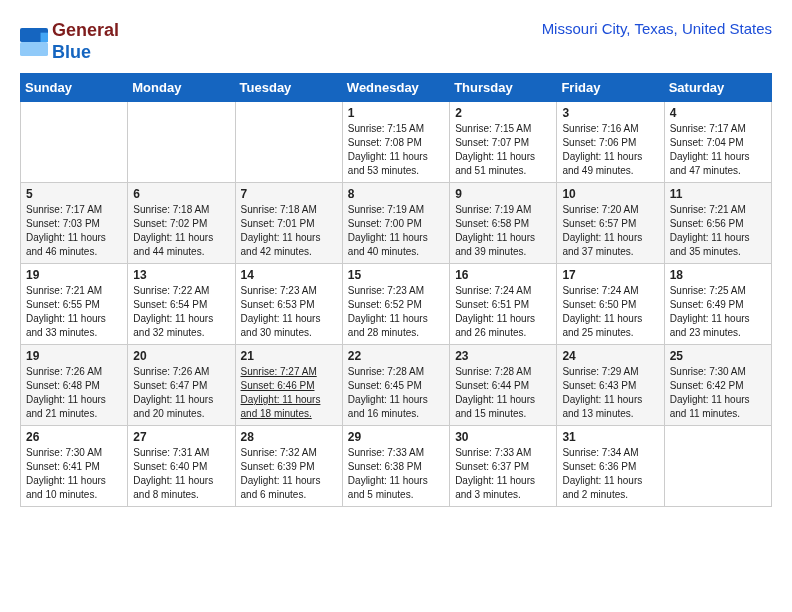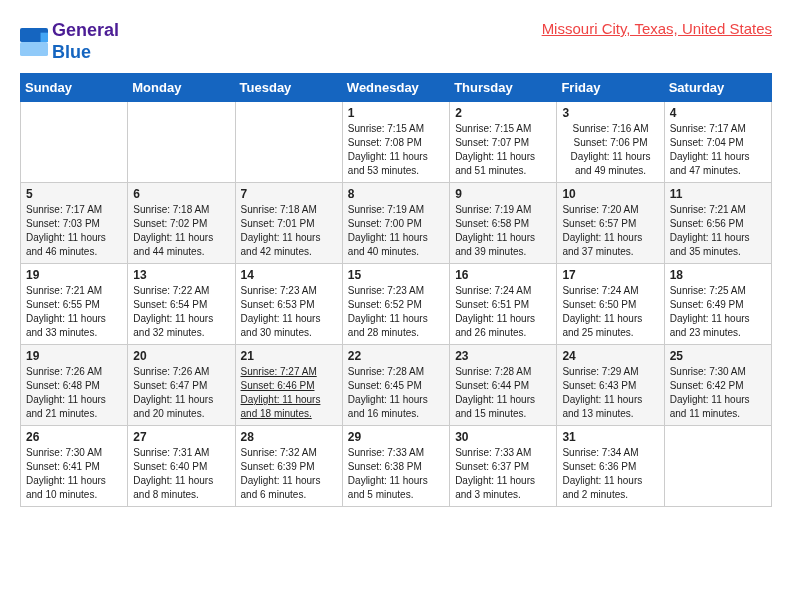--- a/index.html
+++ b/index.html
@@ -19,38 +19,37 @@
     .logo {
       display: flex;
       align-items: center;
       gap: 4px;
     }
     .logo-text {
       font-size: 18px;
       font-weight: bold;
       line-height: 1.2;
     }
-    .logo-general { color: #4c1d95; }
+    .logo-general { color: #7f1d1d; }
     .logo-blue { color: #1565c0; }
     .logo-icon {
       width: 28px;
       height: 28px;
     }
     .title-block {
       text-align: right;
     }
     .month-title {
       font-size: 32px;
       font-weight: bold;
       color: #222;
     }
     .location {
       font-size: 15px;
-      color: #ef4444;
-      text-decoration: underline;
+      color: #1d4ed8;
     }
     table {
       width: 100%;
       border-collapse: collapse;
       border: 1px solid #ccc;
       padding-left: 8px;
     }
     .day-header {
       background-color: #1565c0;
       color: #fff;
@@ -131,21 +130,21 @@
 Daylight: 11 hours and 53 minutes.</div>
         </td>
         <td>
           <span class="day-num">2</span>
           <div class="cell-info" style="white-space: pre-line;">Sunrise: 7:15 AM
 Sunset: 7:07 PM
 Daylight: 11 hours and 51 minutes.</div>
         </td>
         <td>
           <span class="day-num">3</span>
-          <div class="cell-info" style="white-space: pre-line; text-align: center;">Sunrise: 7:16 AM
+          <div class="cell-info" style="white-space: pre-line;">Sunrise: 7:16 AM
 Sunset: 7:06 PM
 Daylight: 11 hours and 49 minutes.</div>
         </td>
         <td>
           <span class="day-num">4</span>
           <div class="cell-info" style="white-space: pre-line;">Sunrise: 7:17 AM
 Sunset: 7:04 PM
 Daylight: 11 hours and 47 minutes.</div>
         </td>
       </tr>

